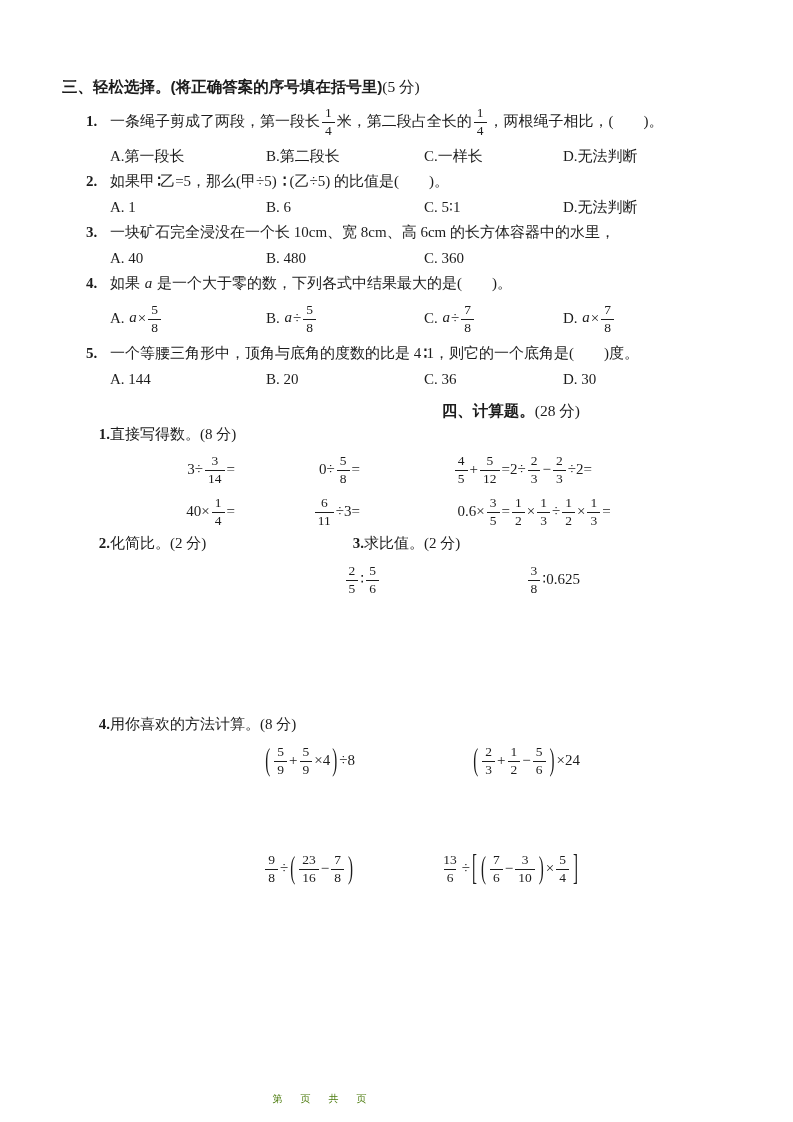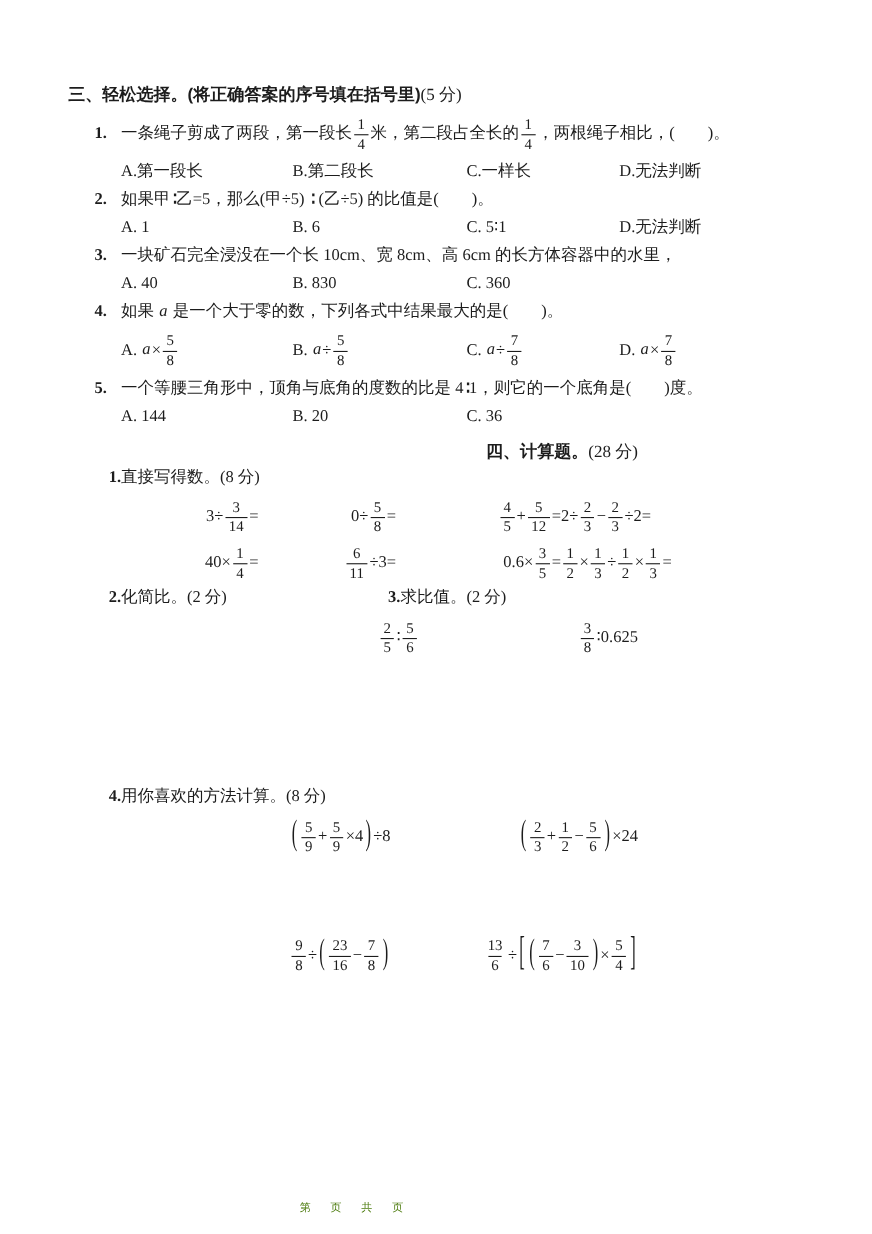--- a/index.html
+++ b/index.html
@@ -164,21 +164,21 @@
       </div>
     </div>
 
     <div>
       <div class="q-line">
         <span class="qnum">3.</span>
         <span class="qtext">一块矿石完全浸没在一个长 10cm、宽 8cm、高 6cm 的长方体容器中的水里，</span>
       </div>
       <div class="opts">
         <span class="opt">A. 40</span>
-        <span class="opt">B. 830</span>
+        <span class="opt">B. 480</span>
         <span class="opt">C. 360</span>
       </div>
     </div>
 
     <div>
       <div class="q-line">
         <span class="qnum">4.</span>
         <span class="qtext">如果 <span class="mvar">a</span> 是一个大于零的数，下列各式中结果最大的是(　　)。</span>
       </div>
       <div class="opts tall">
@@ -203,20 +203,21 @@
 
     <div>
       <div class="q-line">
         <span class="qnum">5.</span>
         <span class="qtext">一个等腰三角形中，顶角与底角的度数的比是 4∶1，则它的一个底角是(　　)度。</span>
       </div>
       <div class="opts">
         <span class="opt">A. 144</span>
         <span class="opt">B. 20</span>
         <span class="opt">C. 36</span>
+        <span class="opt">D. 30</span>
       </div>
     </div>
   </section>
 
   <section class="sec-calc">
     <div class="sec-title">
       <span>四、计算题。</span><span class="pts">(28 分)</span>
     </div>
 
     <div>

